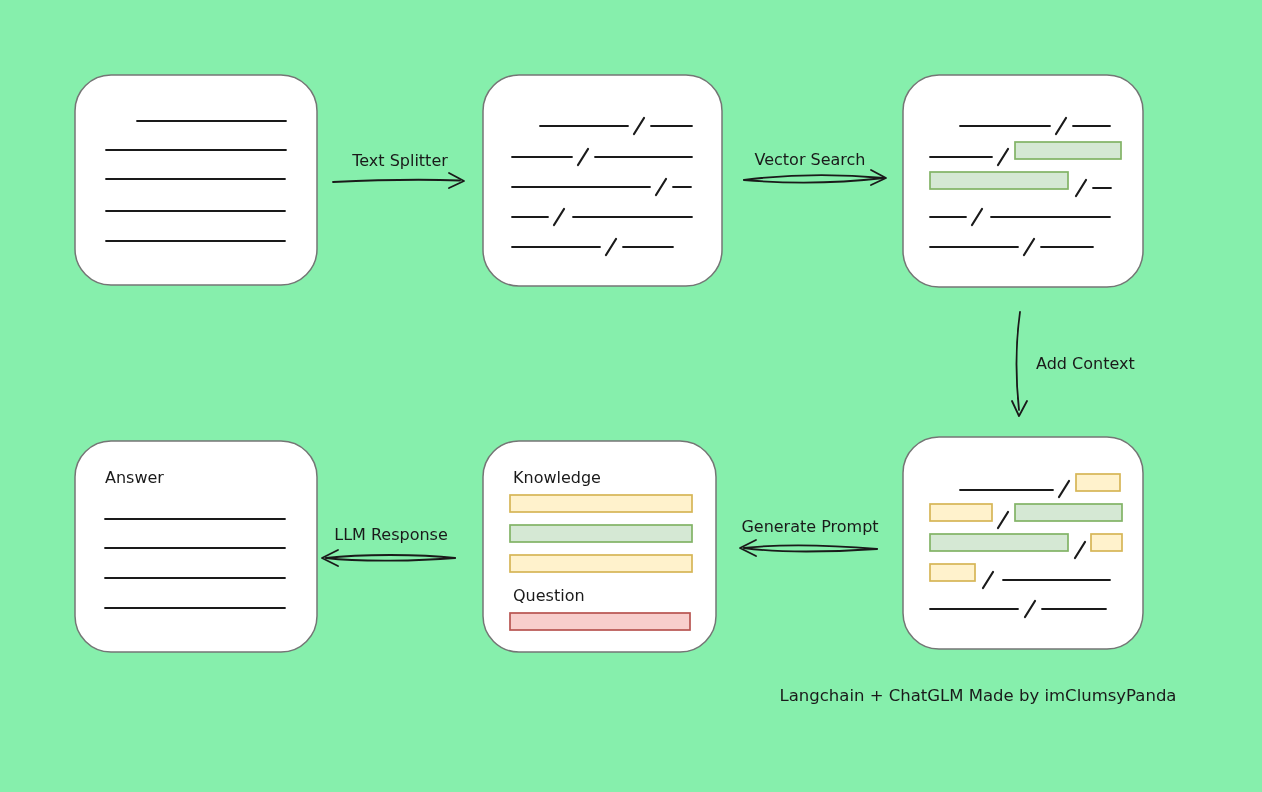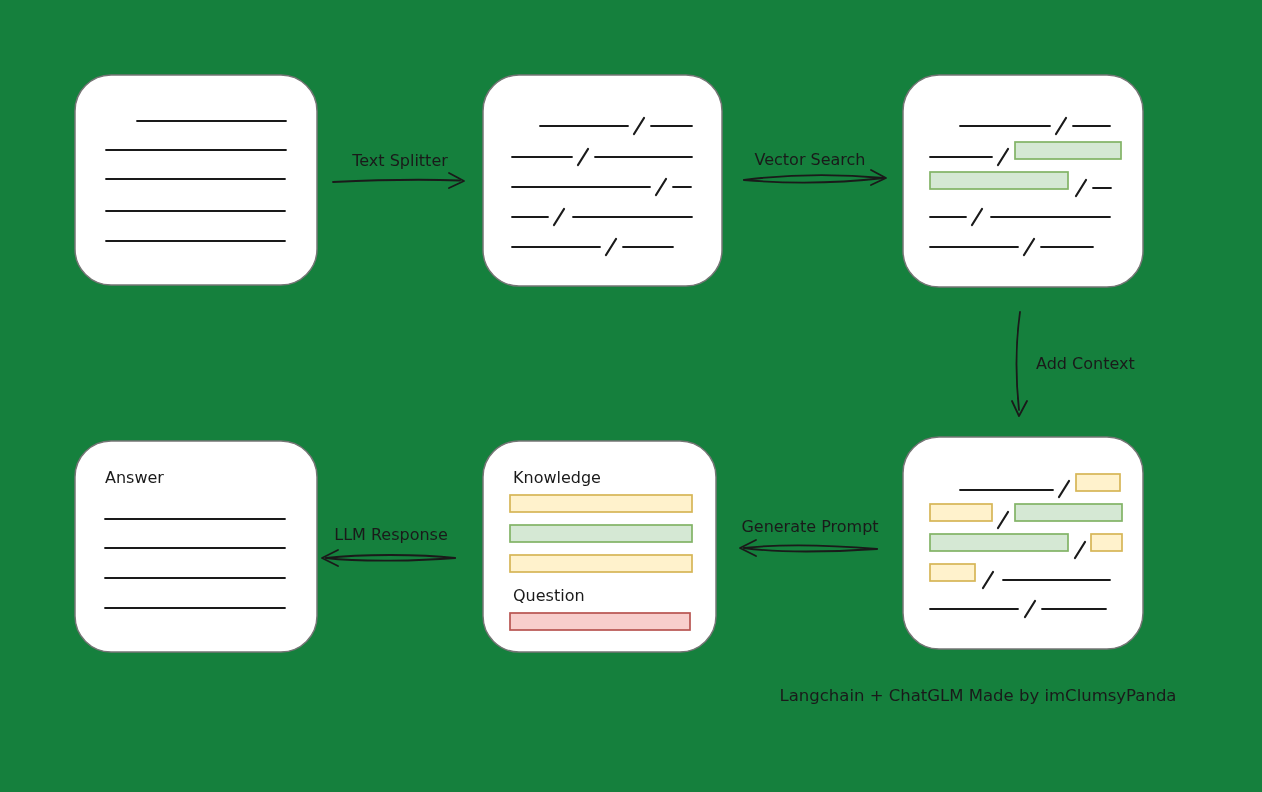--- a/index.html
+++ b/index.html
@@ -1,16 +1,16 @@
 <!DOCTYPE html>
 <html><head>
 <meta charset="utf-8">
 <style>
   html, body { margin:0; padding:0; background:#ffffff; }
-  .canvas { position:relative; width:1262px; height:792px; background:#15803d; overflow:hidden;text-align:right; }
+  .canvas { position:relative; width:1262px; height:792px; background:#86efac; overflow:hidden;text-align:right; }
   svg text { font-family:"DejaVu Sans", sans-serif; font-size:16px; fill:#1a1a1a; }
   svg text.caption-text { font-size:16.5px; }
   .box { fill:#ffffff; stroke:#757575; stroke-width:1.5; }
   .ink { stroke:#1a1a1a; stroke-width:1.8; fill:none; stroke-linecap:round; stroke-linejoin:round; }
   .slash { stroke-width:2.2; }
   .chip-green  { fill:#d5e8d4; stroke:#82b366; stroke-width:1.7; }
   .chip-yellow { fill:#fff2cc; stroke:#d6b656; stroke-width:1.7; }
   .chip-red    { fill:#f8cecc; stroke:#b85450; stroke-width:1.7; }
 </style>
 </head>

